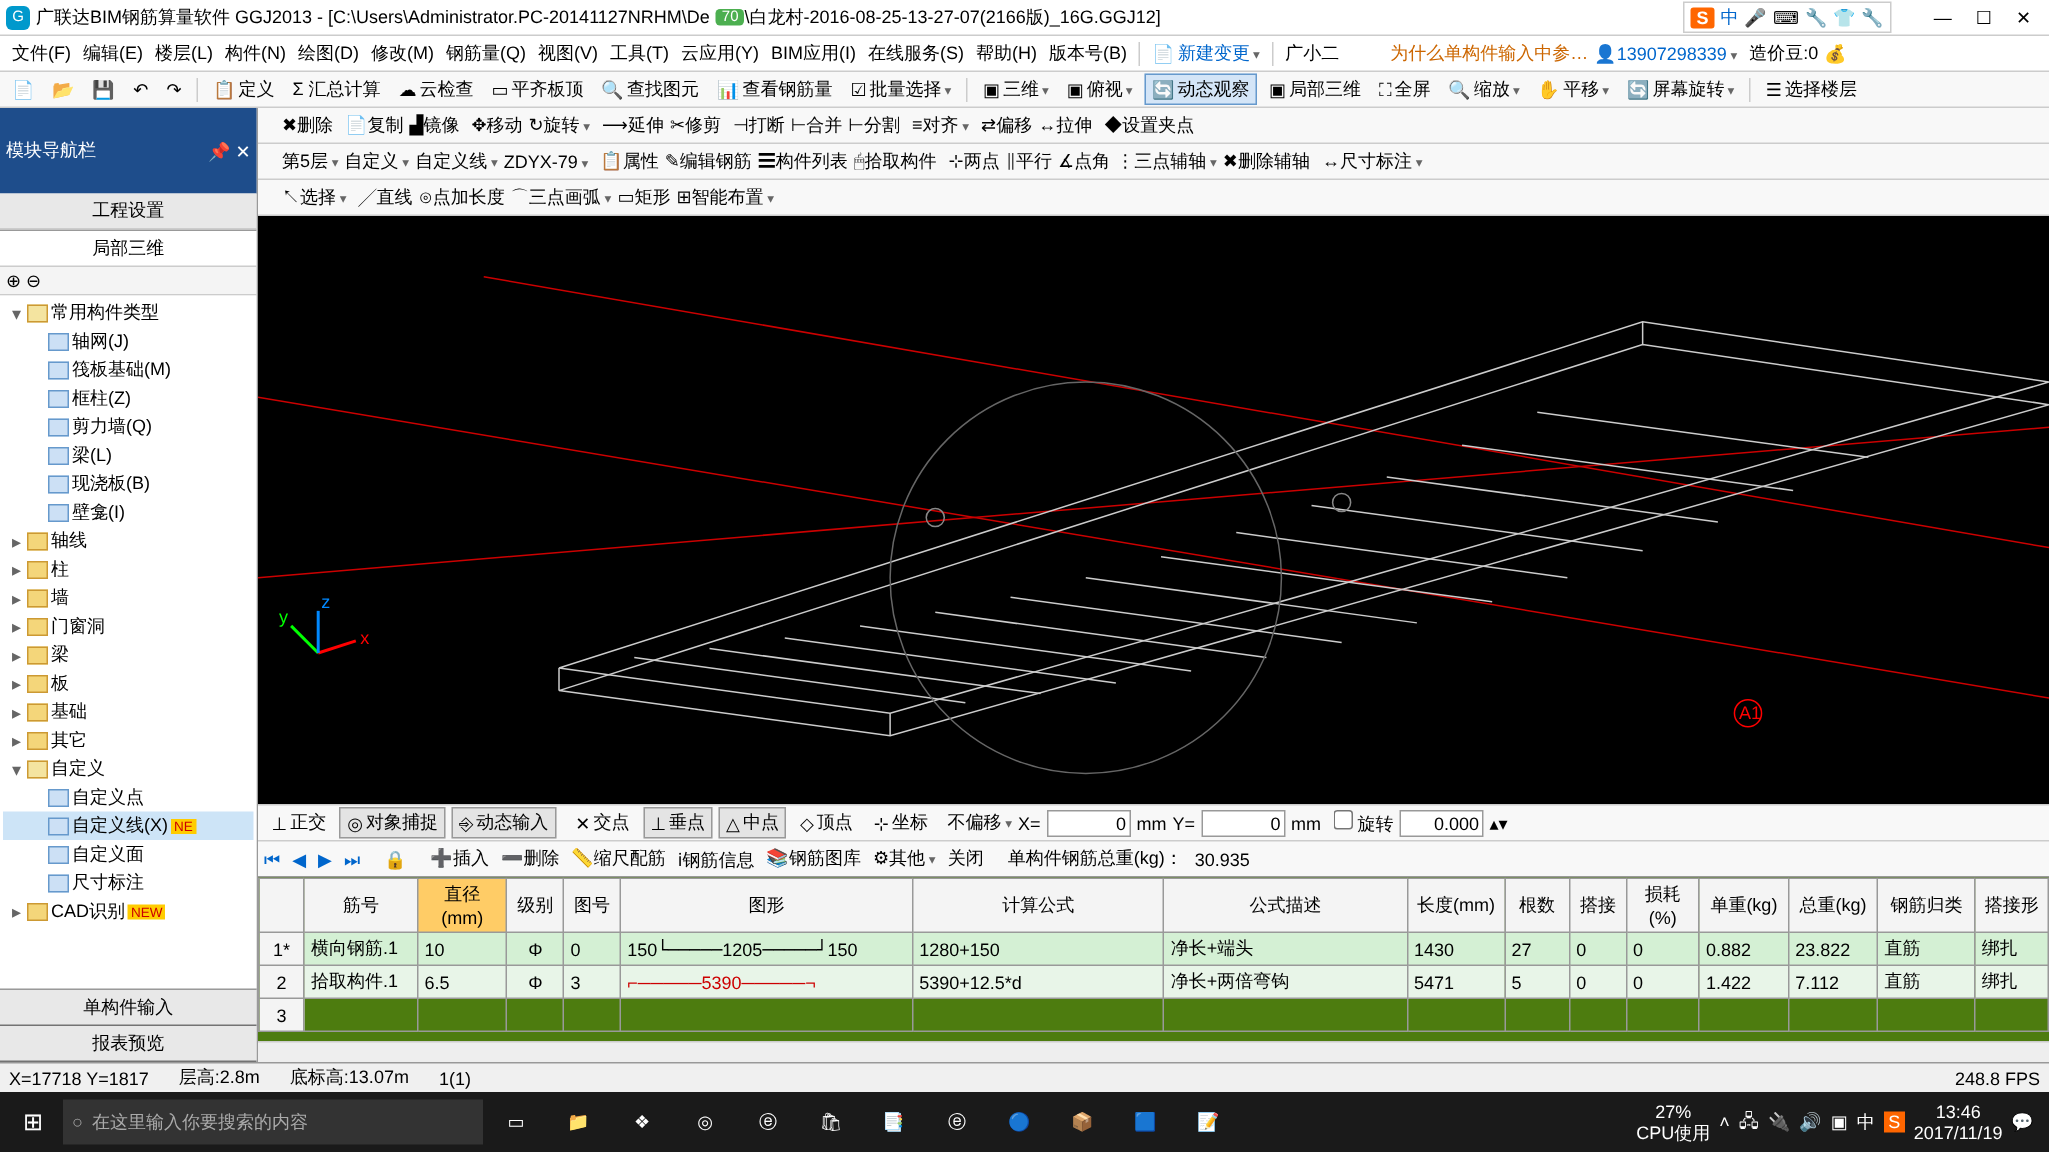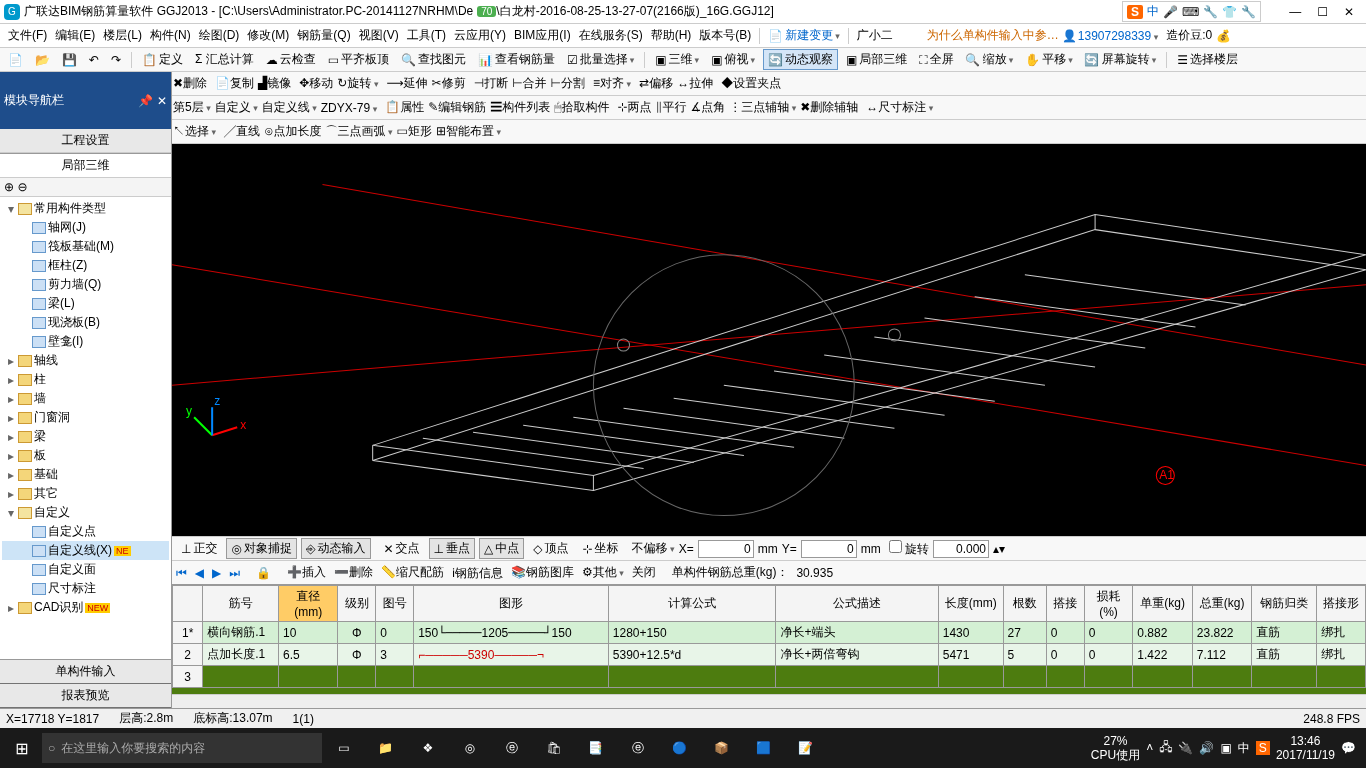--- a/index.html
+++ b/index.html
@@ -35,21 +35,21 @@
 .tree-item .exp { width: 10px; text-align: center; color: #666; }
 .tree-item .fold { width: 14px; height: 12px; background: #f4d67a; border: 1px solid #cc9933; }
 .tree-item .fold.open { background: #f4e4a0; }
 .tree-item .leaf-icon { width: 14px; height: 12px; border: 1px solid #6699cc; background: #cce0f5; }
 .tree-item.selected { background: #cde4f7; }
 .tree-item .new-badge { background: #ffcc00; color: #cc0000; font-size: 9px; padding: 0 2px; }
 .indent2 { padding-left: 30px; }
 .left-bottom { border-top: 1px solid #999; }
 .left-bottom div { text-align: center; padding: 3px; background: #e8e8e8; border-bottom: 1px solid #737373; }
 .right-area { flex: 1; display: flex; flex-direction: column; }
-.edit-toolbar, .prop-toolbar, .draw-toolbar { height: 24px; background: #f8f8f8; display: flex; align-items: center; padding: 0 1px; border-bottom: 1px solid #ccc; gap: 4px; }
+.edit-toolbar, .prop-toolbar, .draw-toolbar { height: 24px; background: #f8f8f8; display: flex; align-items: center; padding: 0 16px; border-bottom: 1px solid #ccc; gap: 4px; }
 .viewport-wrap { flex: 1; position: relative; background: #000; }
 .viewport { width: 100%; height: 100%; }
 .rebar-panel { position: absolute; top: 6px; left: 6px; width: 160px; background: #fff; border: 1px solid #666; }
 .rebar-panel .hd { background: #eee; padding: 2px 4px; border-bottom: 1px solid #999; color: #666; }
 .rebar-panel .body { padding: 4px; min-height: 140px; }
 .rebar-panel label { display: block; }
 .snap-bar { height: 24px; background: #f8f8f8; display: flex; align-items: center; padding: 0 4px; border-top: 1px solid #ccc; gap: 4px; }
 .snap-bar .snap { border: 1px solid transparent; padding: 1px 4px; display: flex; align-items: center; gap: 2px; }
 .snap-bar .snap.active { border: 1px solid #999; background: #e4e4e4; }
 .snap-bar input[type=text] { width: 56px; text-align: right; border: 1px solid #999; padding: 1px 2px; }
@@ -460,21 +460,21 @@
             <td>27</td>
             <td>0</td>
             <td>0</td>
             <td>0.882</td>
             <td>23.822</td>
             <td>直筋</td>
             <td>绑扎</td>
           </tr>
           <tr class="r2">
             <td class="rowhd">2</td>
-            <td>点加长度.1</td>
+            <td>拾取构件.1</td>
             <td>6.5</td>
             <td style="text-align:center">Φ</td>
             <td>3</td>
             <td class="shape-diag"><span class="red">⌐─────<span>5390</span>─────¬</span></td>
             <td>5390+12.5*d</td>
             <td>净长+两倍弯钩</td>
             <td>5471</td>
             <td>5</td>
             <td>0</td>
             <td>0</td>

